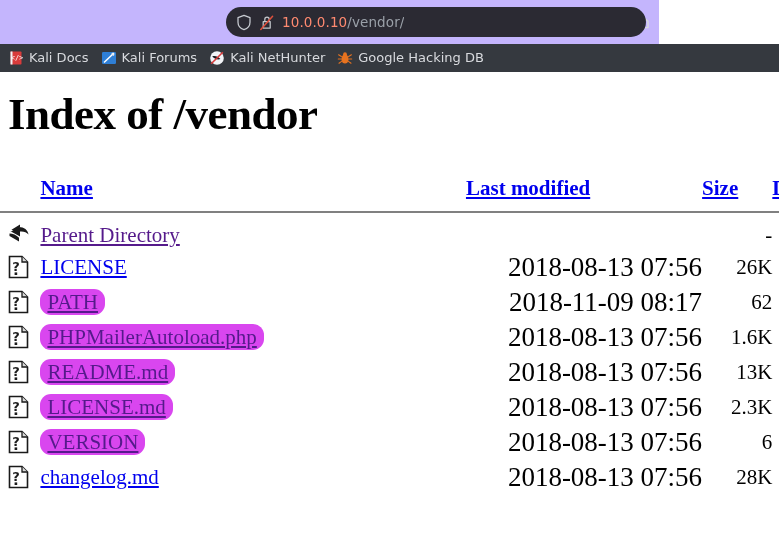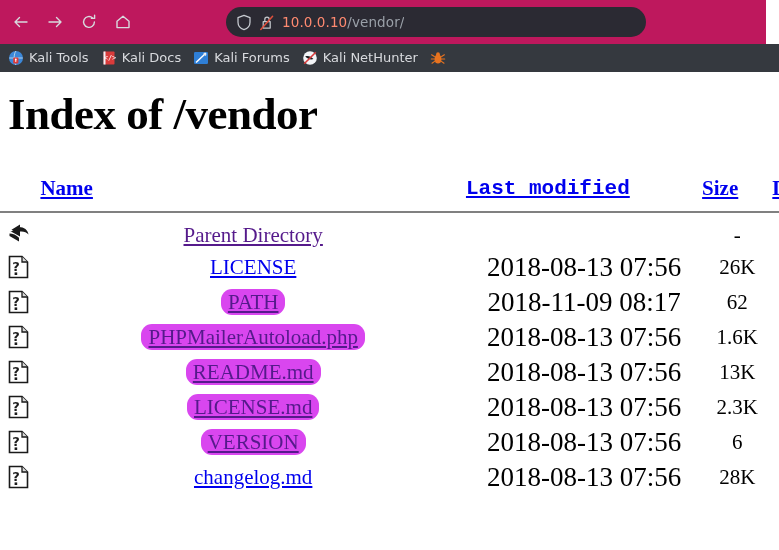--- a/index.html
+++ b/index.html
@@ -7,26 +7,27 @@
   html, body {
     margin: 0; padding: 0;
     width: 779px; height: 550px;
     overflow: hidden;
     background: #ffffff;
     font-family: "Liberation Sans", sans-serif;
   }
 
   
   #browser-chrome {
-    background: #be185d;
-    width: 766px;
+    background: #c4b5fd;
+    width: 659px;
     height: 44px;
     position: relative;
     display: flex;
     align-items: center;
+    justify-content: flex-end;
   }
   #nav-buttons {
     display: flex;
     align-items: center;
     gap: 0px;
     padding-left: 4px;
   }
   .nav-btn {
     width: 34px; height: 34px;
     display: flex; align-items: center; justify-content: center;
@@ -126,32 +127,31 @@
   #index-table th a {
     color: #0000ee;
     text-decoration: underline;
     text-align: center;
   }
   #index-table td {
     padding: 2px 0;
     white-space: nowrap;
     vertical-align: middle;
     color: #000000;
-    text-align: center;
   }
 
   
   .col-icon  { width: 38px; }
   .col-name  { width: 400px; }
   .col-date  { width: 222px; }
   .col-size  { width: 66px; }
   .col-desc  { width: 120px; }
 
   th.h-name { padding-left: 26px; }
-  th.h-date { text-align: left; padding-left: 14px; font-family: Liberation Mono, monospace; }
+  th.h-date { text-align: left; padding-left: 14px; }
   th.h-size { text-align: right; padding-right: 4px; }
   th.h-desc { text-align: left; padding-left: 12px; }
 
   td.c-date { text-align: right; padding-right: 14px; font-size: 27px; }
   td.c-size { text-align: right; padding-right: 4px; font-size: 21px; }
 
   #hr-row td { padding: 0; }
   .hrule {
     border: none;
     border-top: 2px solid #808080;
@@ -217,30 +217,20 @@
         <path d="M1.8 15.4 L13.6 2.2" fill="none" stroke="#e0503c" stroke-width="1.5" stroke-linecap="round"></path>
       </svg>
       <div id="url-text"><span id="url-host">10.0.0.10</span><span id="url-path">/vendor/</span></div>
     </div>
   </div>
 </div>
 
 <div id="bookmarks-bar">
 
 
-  <div class="bookmark">
-    <svg class="bm-icon" viewBox="0 0 16 16">
-      <circle cx="8" cy="8" r="7" fill="#3b87d8"></circle>
-      <path d="M8 1 C5.5 3.5 5.5 12.5 8 15 M1.3 8 H14.7" stroke="#bcd9f2" stroke-width="0.9" fill="none"></path>
-      <rect x="5.2" y="7.4" width="5.2" height="6" rx="1" fill="#d93b3b"></rect>
-      <circle cx="7.8" cy="9.4" r="0.9" fill="#ffffff"></circle>
-      <rect x="7.35" y="9.9" width="0.9" height="2.1" fill="#ffffff"></rect>
-    </svg>
-    <span class="bookmark-label">Kali Tools</span>
-  </div>
 
   <div class="bookmark">
     <svg class="bm-icon" viewBox="0 0 16 16">
       <rect x="2.5" y="1.5" width="11" height="13" rx="0.8" fill="#d93b3b"></rect>
       <rect x="2.5" y="1.5" width="2" height="13" fill="#f0f2f5"></rect>
       <text x="9" y="10.4" font-size="7" fill="#ffffff" text-anchor="middle" font-family="DejaVu Sans Mono, monospace">&lt;/&gt;</text>
     </svg>
     <span class="bookmark-label">Kali Docs</span>
   </div>
 
@@ -262,20 +252,21 @@
     <span class="bookmark-label">Kali NetHunter</span>
   </div>
 
 
   <div class="bookmark">
     <svg class="bm-icon" viewBox="0 0 16 16">
       <ellipse cx="8" cy="9" rx="3.6" ry="4.6" fill="#e8731f"></ellipse>
       <circle cx="8" cy="4.2" r="1.9" fill="#e8731f"></circle>
       <path d="M4.4 6.5 L1.6 4.8 M4.2 9 L1.3 9 M4.6 11.4 L2 13.2 M11.6 6.5 L14.4 4.8 M11.8 9 L14.7 9 M11.4 11.4 L14 13.2" stroke="#e8731f" stroke-width="1.1" stroke-linecap="round"></path>
     </svg>
+    <span class="bookmark-label">Google Hacking DB</span>
   </div>
 </div>
 
 <div id="page">
 
   <h1 id="page-title">Index of /vendor</h1>
 
   <table id="index-table">
     <colgroup>
       <col class="col-icon">

